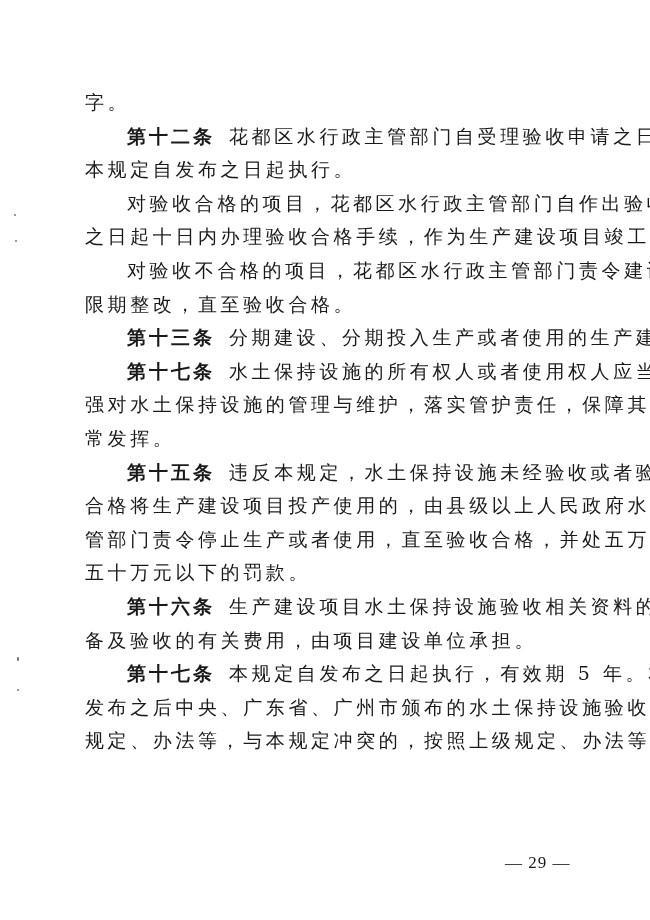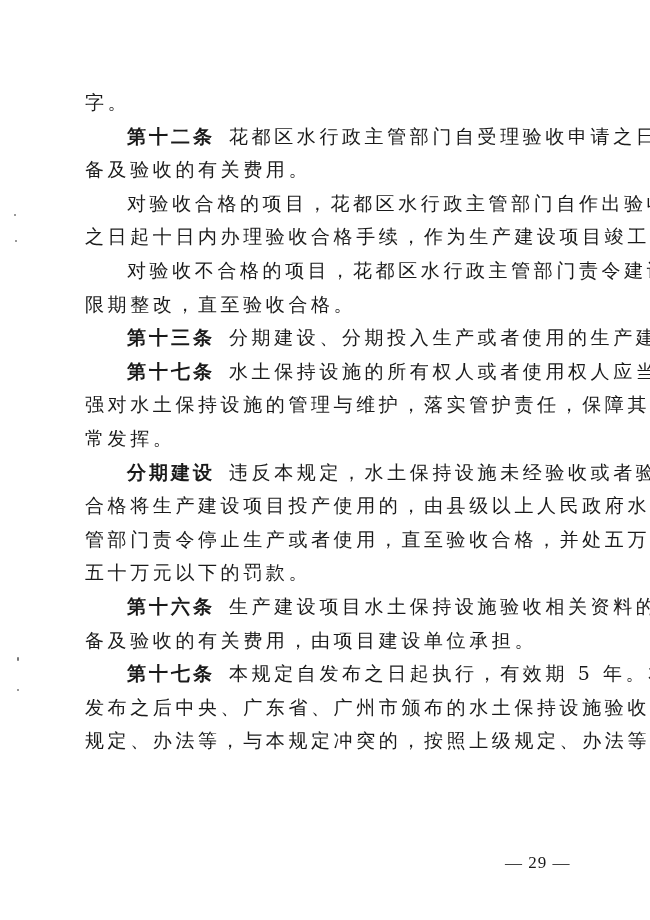--- a/index.html
+++ b/index.html
@@ -21,30 +21,30 @@
   }
   .speck { position: absolute; width: 2px; height: 2px; background: #777; border-radius: 1px; }
 </style>
 </head>
 <body>
 
 <div class="page">
   <div class="body-text" id="body-text">
       <div class="line"><span>字。</span></div>
       <div class="line indent"><span class="article-no">第十二条</span><span>花都区水行政主管部门自受理验收申请之日起</span></div>
-      <div class="line"><span>备及验收的有关费用。</span></div>
+      <div class="line"><span>本规定自发布之日起执行。</span></div>
       <div class="line indent"><span>对验收合格的项目，花都区水行政主管部门自作出验收结论</span></div>
       <div class="line"><span>之日起十日内办理验收合格手续，作为生产建设项目竣工验收的</span></div>
       <div class="line indent"><span>对验收不合格的项目，花都区水行政主管部门责令建设单位</span></div>
       <div class="line"><span>限期整改，直至验收合格。</span></div>
       <div class="line indent"><span class="article-no">第十三条</span><span>分期建设、分期投入生产或者使用的生产建设项</span></div>
       <div class="line indent"><span class="article-no">第十七条</span><span>水土保持设施的所有权人或者使用权人应当加</span></div>
       <div class="line"><span>强对水土保持设施的管理与维护，落实管护责任，保障其功能正</span></div>
       <div class="line"><span>常发挥。</span></div>
-      <div class="line indent"><span class="article-no">分期建设</span><span>违反本规定，水土保持设施未经验收或者验收不</span></div>
+      <div class="line indent"><span class="article-no">第十五条</span><span>违反本规定，水土保持设施未经验收或者验收不</span></div>
       <div class="line"><span>合格将生产建设项目投产使用的，由县级以上人民政府水行政主</span></div>
       <div class="line"><span>管部门责令停止生产或者使用，直至验收合格，并处五万元以上</span></div>
       <div class="line"><span>五十万元以下的罚款。</span></div>
       <div class="line indent"><span class="article-no">第十六条</span><span>生产建设项目水土保持设施验收相关资料的制</span></div>
       <div class="line"><span>备及验收的有关费用，由项目建设单位承担。</span></div>
       <div class="line indent"><span class="article-no">第十七条</span><span>本规定自发布之日起执行，有效期 5 年。本规定</span></div>
       <div class="line"><span>发布之后中央、广东省、广州市颁布的水土保持设施验收的相关</span></div>
       <div class="line"><span>规定、办法等，与本规定冲突的，按照上级规定、办法等执行。</span></div>
     </div>
   <div class="page-number">— 29 —</div>

